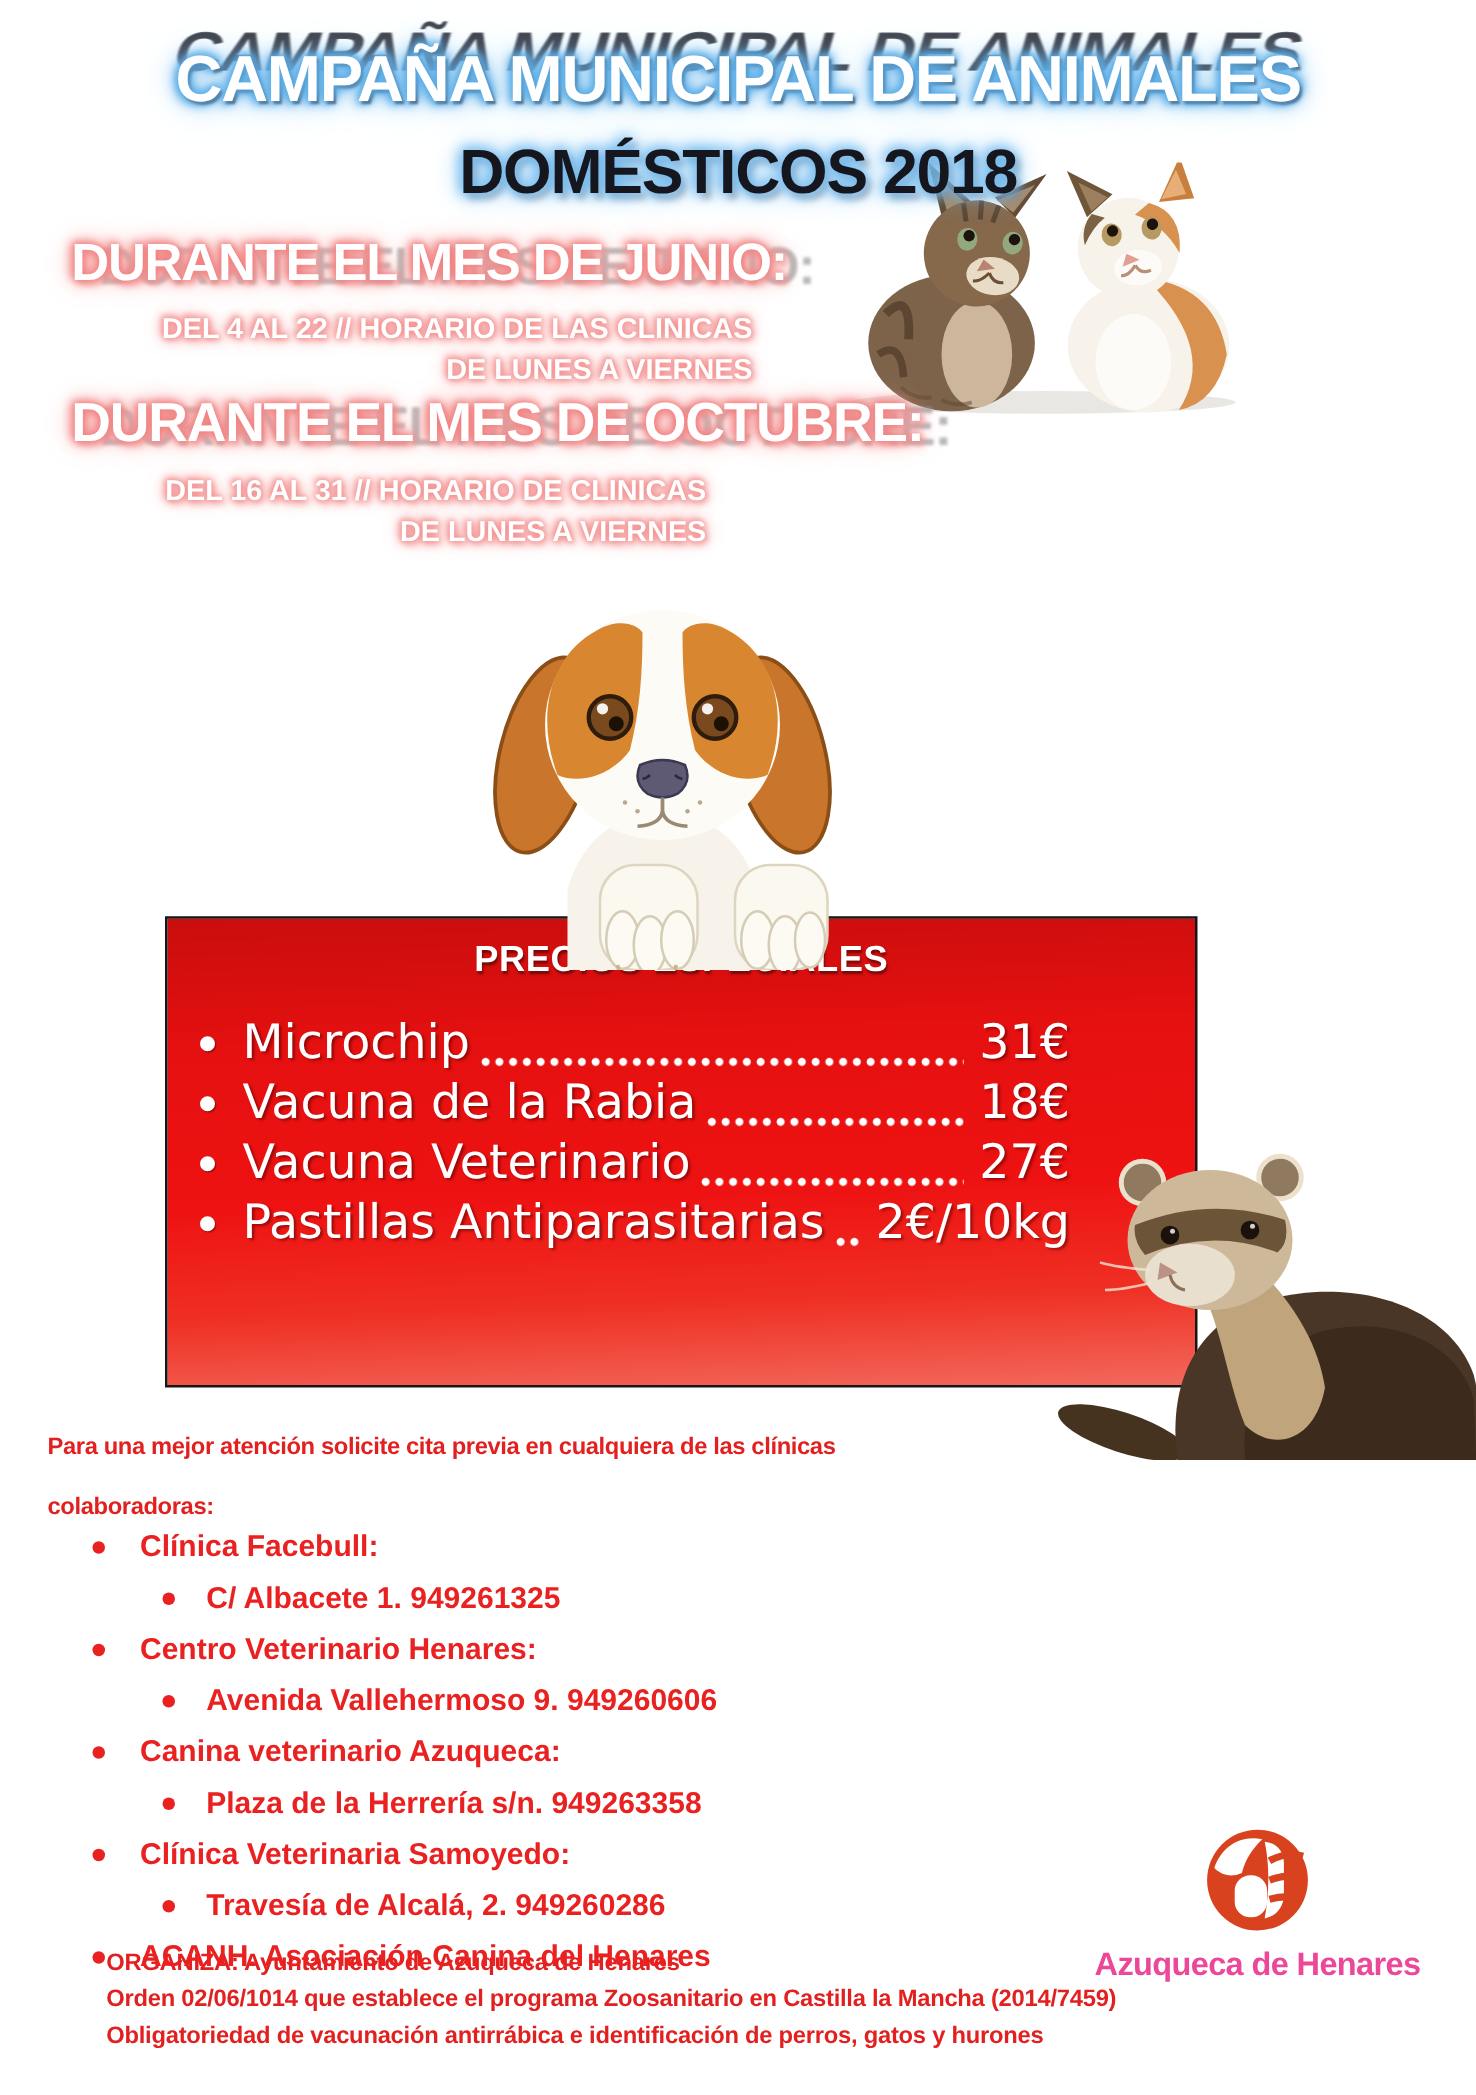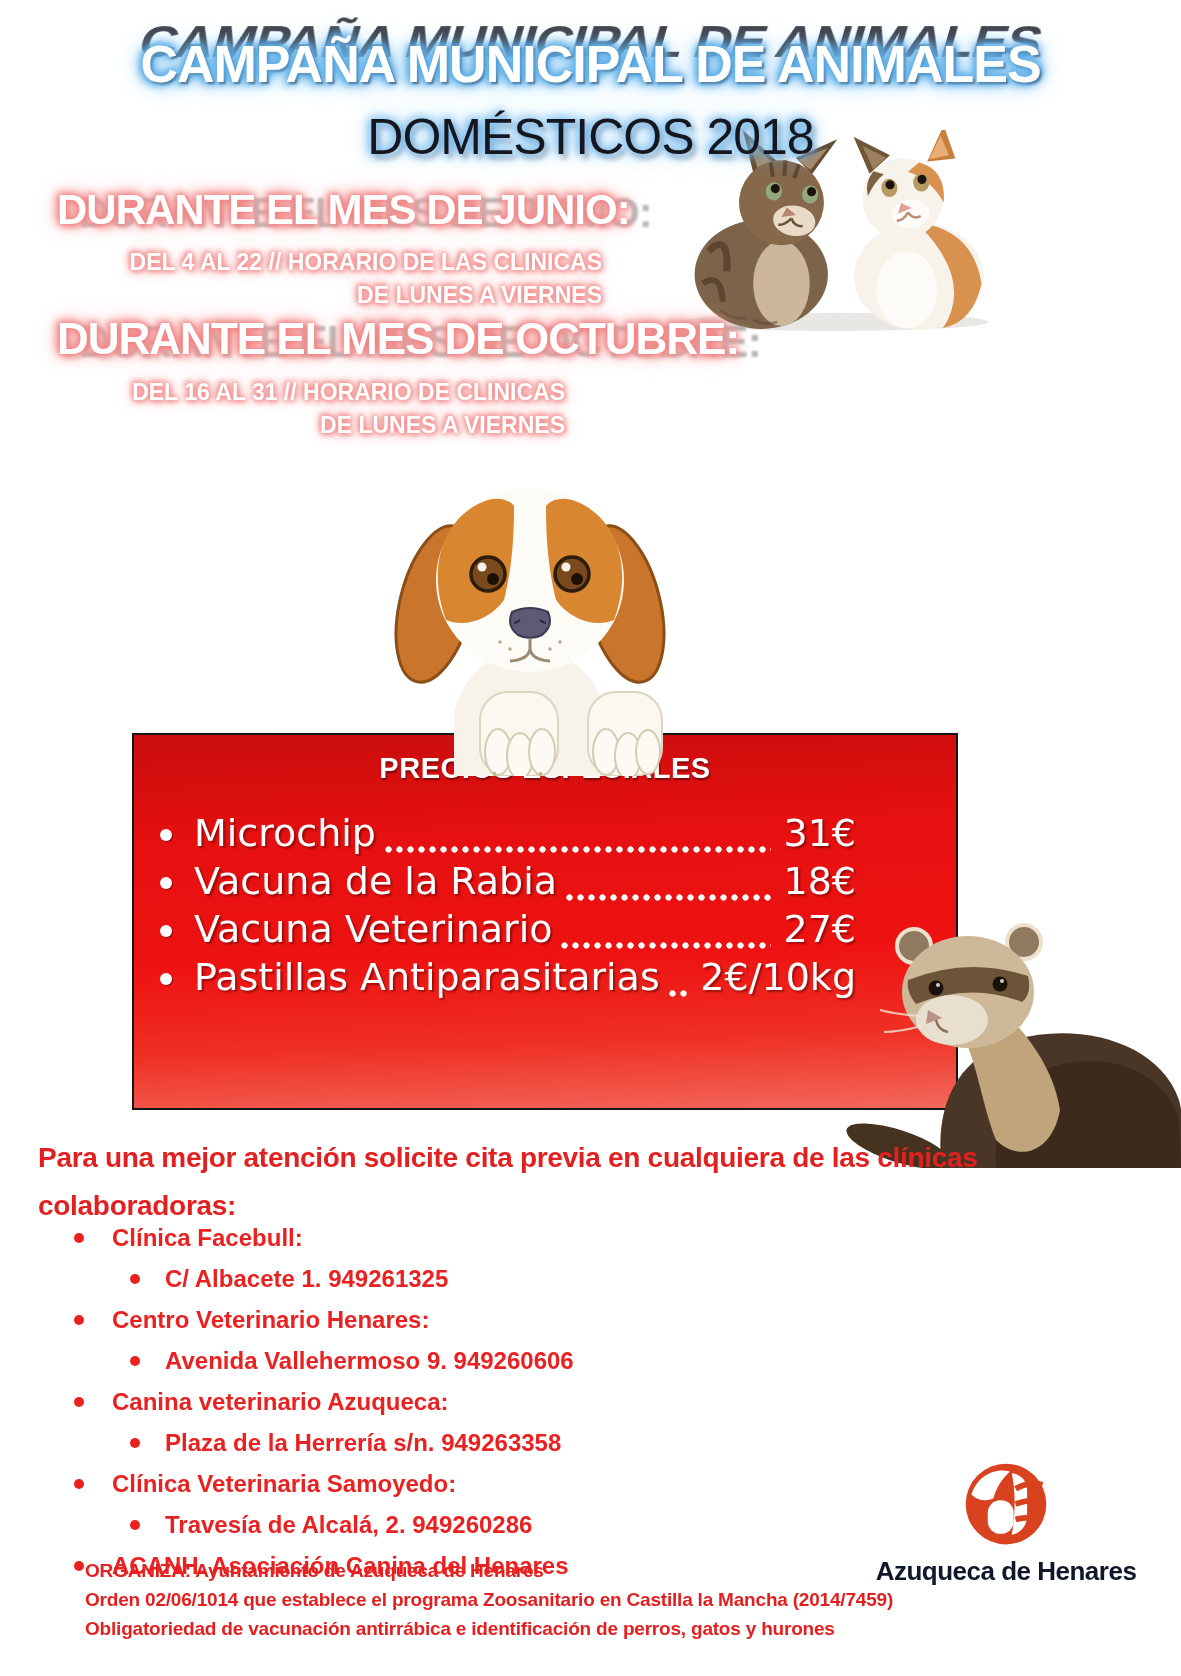--- a/index.html
+++ b/index.html
@@ -8,21 +8,21 @@
         font-family:"Liberation Sans",sans-serif}
 
   
   .title-block{position:absolute;left:0;top:34px;width:100%;text-align:center;z-index:5}
   .t1{position:relative;height:74px;font-weight:bold;font-size:52px;letter-spacing:-1px;white-space:nowrap}
   .t1 .echo{position:absolute;left:0;right:0;top:-22px;color:#2e2e38;opacity:.9;
             transform:skewX(-16deg) scaleY(.85);filter:blur(.7px)}
   .t1 .main{position:absolute;left:0;right:0;top:0;color:#fff;
             text-shadow:0 0 6px #5caee8,0 0 14px #5caee8,0 0 26px #7fc1f0,
                         2px 2px 2px #3a3a46,-2px 2px 8px #5caee8,2px -2px 8px #5caee8}
-  .t2{font-weight:normal;font-size:50px;letter-spacing:-1px;color:#16161e;
+  .t2{font-weight:bold;font-size:50px;letter-spacing:-1px;color:#16161e;
       text-shadow:0 0 10px #74bcf0,0 0 22px #74bcf0,-2px 0 10px #74bcf0,4px 5px 5px rgba(110,110,122,.55)}
 
   
   .sched{position:absolute;z-index:4;font-weight:bold}
   .sched .head{position:relative;white-space:nowrap}
   .sched .head .echo{position:absolute;left:22px;top:3px;color:#9b9b9b;opacity:.7;filter:blur(1.2px)}
   .sched .head .main{position:relative;color:#fff;
       text-shadow:0 0 5px #f27d7d,0 0 11px #f27d7d,0 0 22px #f7a5a5,3px 3px 6px #eea0a0,-3px -2px 8px #f4a0a0}
   .sched .sub{color:#fff;text-align:right;font-size:23px;line-height:33px;
       text-shadow:0 0 4px #f48f8f,0 0 9px #f48f8f,0 0 16px #f7a8a8,2px 2px 5px #f0a0a0,-2px -2px 5px #f4a8a8}
@@ -51,34 +51,34 @@
       text-shadow:2px 2px 2px rgba(80,0,0,.5)}
   .price-row .bullet{width:12px;height:12px;border-radius:50%;background:#fff;flex:none;
       align-self:center;margin:0 22px 0 6px;box-shadow:1px 1px 1px rgba(0,0,0,.35)}
   .price-row .label,.price-row .value{flex:none;white-space:nowrap}
   .price-row .leader{flex:1 1 auto;height:9px;margin:0 12px 5px 8px;align-self:flex-end;
       background-image:radial-gradient(circle at 4.5px 4.5px,#fff 2.7px,rgba(255,255,255,0) 3.6px);
       background-size:11px 9px;background-repeat:repeat-x;background-position:left bottom}
 
   
   .cta{position:absolute;left:38px;top:1134px;width:945px;z-index:6;color:#e32020;
-      font-weight:bold;font-size:28px;letter-spacing:-.3px;line-height:48px}
+      font-weight:bold;font-size:19px;letter-spacing:-.3px;line-height:48px}
   .clinics{position:absolute;left:60px;top:1224px;z-index:6;color:#ea2121;font-weight:bold;font-size:24px}
   .clinic-row{display:flex;align-items:center;margin-bottom:13px;line-height:28px}
   .clinic-row .dot{width:10px;height:10px;border-radius:50%;background:#ea2121;flex:none}
   .lvl1{margin-left:14px}
   .lvl1 .dot{margin-right:28px}
   .lvl2{margin-left:70px}
   .lvl2 .dot{margin-right:25px}
 
   .footer{position:absolute;left:85px;top:1556px;width:860px;z-index:5;color:#e32020;
       font-weight:bold;font-size:19px;line-height:29px;letter-spacing:-.2px}
 
   
-  .logo{position:absolute;left:856px;top:1460px;width:300px;text-align:center;z-index:5;color:#0f172a}
+  .logo{position:absolute;left:856px;top:1460px;width:300px;text-align:center;z-index:5;color:#ec4899}
   .logo svg{display:block;margin:0 auto;width:96px;height:92px}
   .logo .caption{margin-top:4px;font-size:26px;font-weight:bold;letter-spacing:-.5px}
 </style>
 </head>
 <body>
 
 <div class="page">
 
   <div class="title-block">
     <div class="t1">

